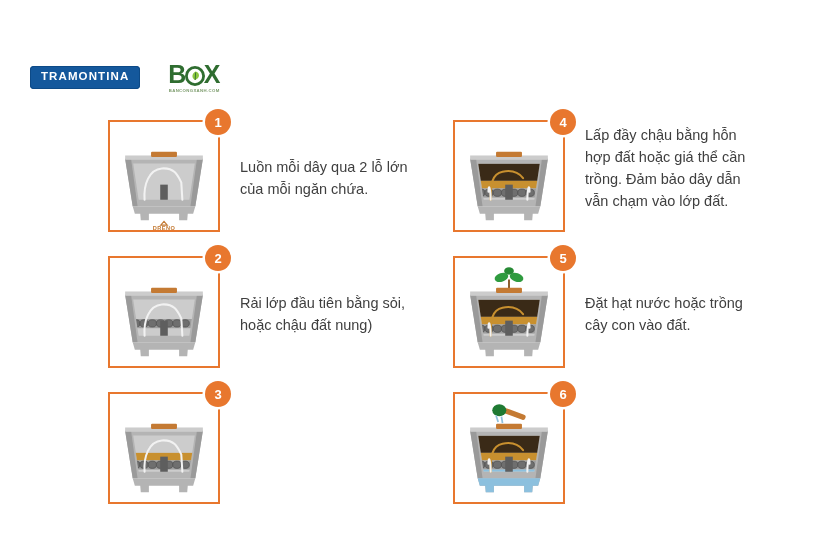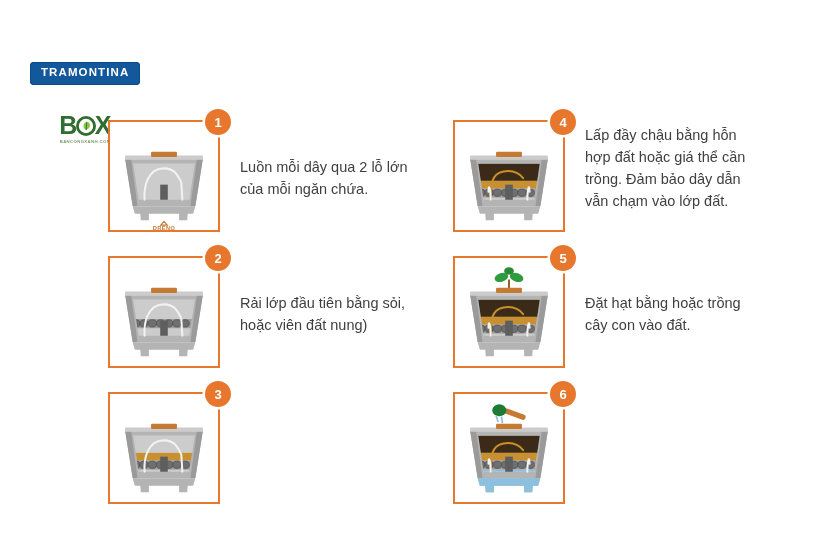--- a/index.html
+++ b/index.html
@@ -17,21 +17,20 @@
   }
 
   
   .logo-bar {
     position: absolute;
     left: 30px;
     top: 62px;
     display: flex;
     align-items: center;
     gap: 28px;
-    flex-direction: column;
   }
   .tramontina-logo {
     background: #14589c;
     color: #ffffff;
     font-size: 11.5px;
     font-weight: bold;
     letter-spacing: 1.1px;
     padding: 5px 11px 6px 11px;
     border-radius: 4px;
     line-height: 1;
@@ -265,21 +264,21 @@
               <path d="M32 72 C 31 58, 36 44, 48 43 C 60 42, 63 50, 66 56 L 67 72"></path>
             </g>
             <g>
       <rect x="14" y="31" width="72" height="4" fill="#cccccc"></rect>
       <rect x="38" y="27.5" width="24" height="5" rx="1" fill="#c47a33"></rect>
     </g>
           </svg>
         </div>
     </div>
     <div class="step-text indent">Rải lớp đầu tiên bằng sỏi,
-hoặc viên đất nung)</div>
+hoặc chậu đất nung)</div>
   </div>
 
   <div class="step">
     <div class="card">
       <div class="badge">5</div>
       <div class="pot-wrap">
           <svg viewBox="0 0 100 100" aria-hidden="true">
             <g>
         <path d="M50 32 L50 20" stroke="#8a5a2b" stroke-width="1.8" fill="none"></path>
         <ellipse cx="43" cy="18" rx="6.5" ry="4" fill="#2f9b3f" transform="rotate(-18 43 18)"></ellipse>
@@ -314,21 +313,21 @@
               <path d="M33 72 C 33 62, 31 56, 31 64.5"></path>
               <path d="M67 72 C 67 62, 69 56, 69 64.5"></path>
             </g>
             <g>
       <rect x="14" y="31" width="72" height="4" fill="#cccccc"></rect>
       <rect x="38" y="27.5" width="24" height="5" rx="1" fill="#c47a33"></rect>
     </g>
           </svg>
         </div>
     </div>
-    <div class="step-text indent">Đặt hạt bằng hoặc trồng
+    <div class="step-text indent">Đặt hạt nước hoặc trồng
 cây con vào đất.</div>
   </div>
 
   <div class="step">
     <div class="card">
       <div class="badge">3</div>
       <div class="pot-wrap">
           <svg viewBox="0 0 100 100" aria-hidden="true">
             <g>
       <path d="M14 34 L86 34 L79 78 L21 78 Z" fill="#b4b4b4"></path>

